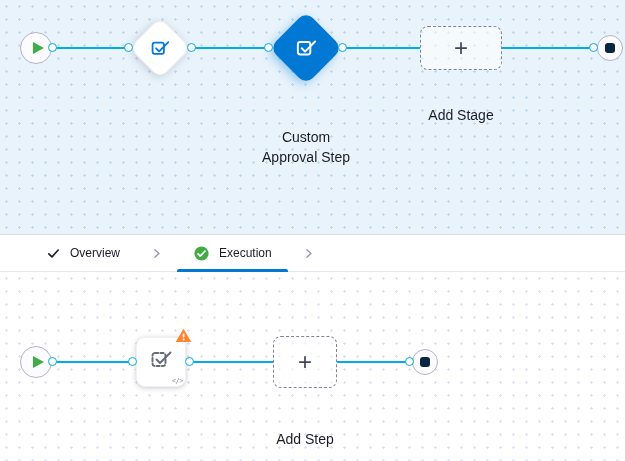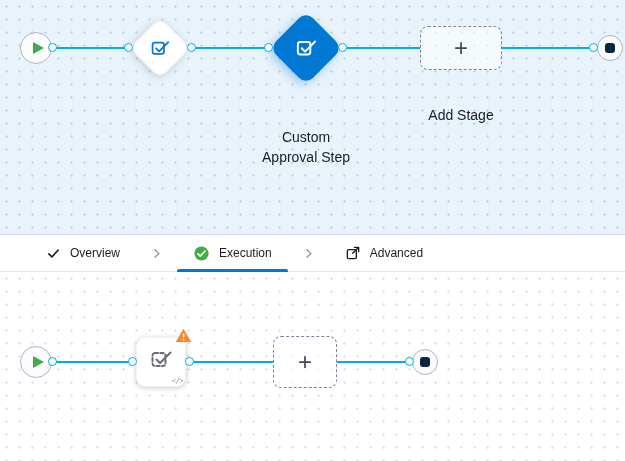--- a/index.html
+++ b/index.html
@@ -159,30 +159,20 @@
         <path d="M7 12.5l3.2 3.2L17 8.5" stroke="#fff" stroke-width="2.4" fill="none" stroke-linecap="round" stroke-linejoin="round"></path>
       </svg>
     </span>
     <span class="tlabel">Execution</span>
   </div>
   <span class="tab-sep">
     <svg width="13" height="13" viewBox="0 0 24 24" fill="none" stroke="#9394ab" stroke-width="2.4" stroke-linecap="round" stroke-linejoin="round">
         <path d="M9 5l7.5 7L9 19"></path>
       </svg>
   </span>
-  <div class="tab">
-    <span class="ticon">
-      <svg width="16" height="16" viewBox="0 0 24 24" fill="none" stroke="#1c1c28" stroke-width="2" stroke-linecap="round" stroke-linejoin="round">
-        <rect x="3.5" y="7" width="13.5" height="13.5" rx="2"></rect>
-        <path d="M14 3.5h6.5V10"></path>
-        <path d="M20 4l-8.5 8.5"></path>
-      </svg>
-    </span>
-    <span class="tlabel">Advanced</span>
-  </div>
 </nav>
 
 <div class="canvas canvas-bottom">
 
   <div class="node-circle" style="left:20px;top:74px;width:32px;height:32px">
     <span class="play"></span>
   </div>
 
   <div class="edge" style="left:52px;top:89px;width:81px"></div>
   <div class="edge" style="left:189px;top:89px;width:84px"></div>
@@ -201,20 +191,21 @@
     <svg width="17" height="17" viewBox="0 0 24 24">
       <path d="M12 2.5L23 21H1z" fill="#ff832b"></path>
       <rect x="10.9" y="9" width="2.4" height="6" rx="1.1" fill="#fff"></rect>
       <circle cx="12.1" cy="17.6" r="1.4" fill="#fff"></circle>
     </svg>
   </span>
 
   <div class="add-box" style="left:273px;top:64px;width:64px;height:52px">
     <span class="plus">+</span>
   </div>
+  <div class="node-label" style="left:265px;top:130px;width:80px">Add Step</div>
 
   <div class="node-circle" style="left:412px;top:77px;width:26px;height:26px">
     <span class="stop"></span>
   </div>
 
   <span class="port" style="left:48px;top:85px"></span>
   <span class="port" style="left:128px;top:85px"></span>
   <span class="port" style="left:185px;top:85px"></span>
   <span class="port" style="left:405px;top:85px"></span>
 </div>

